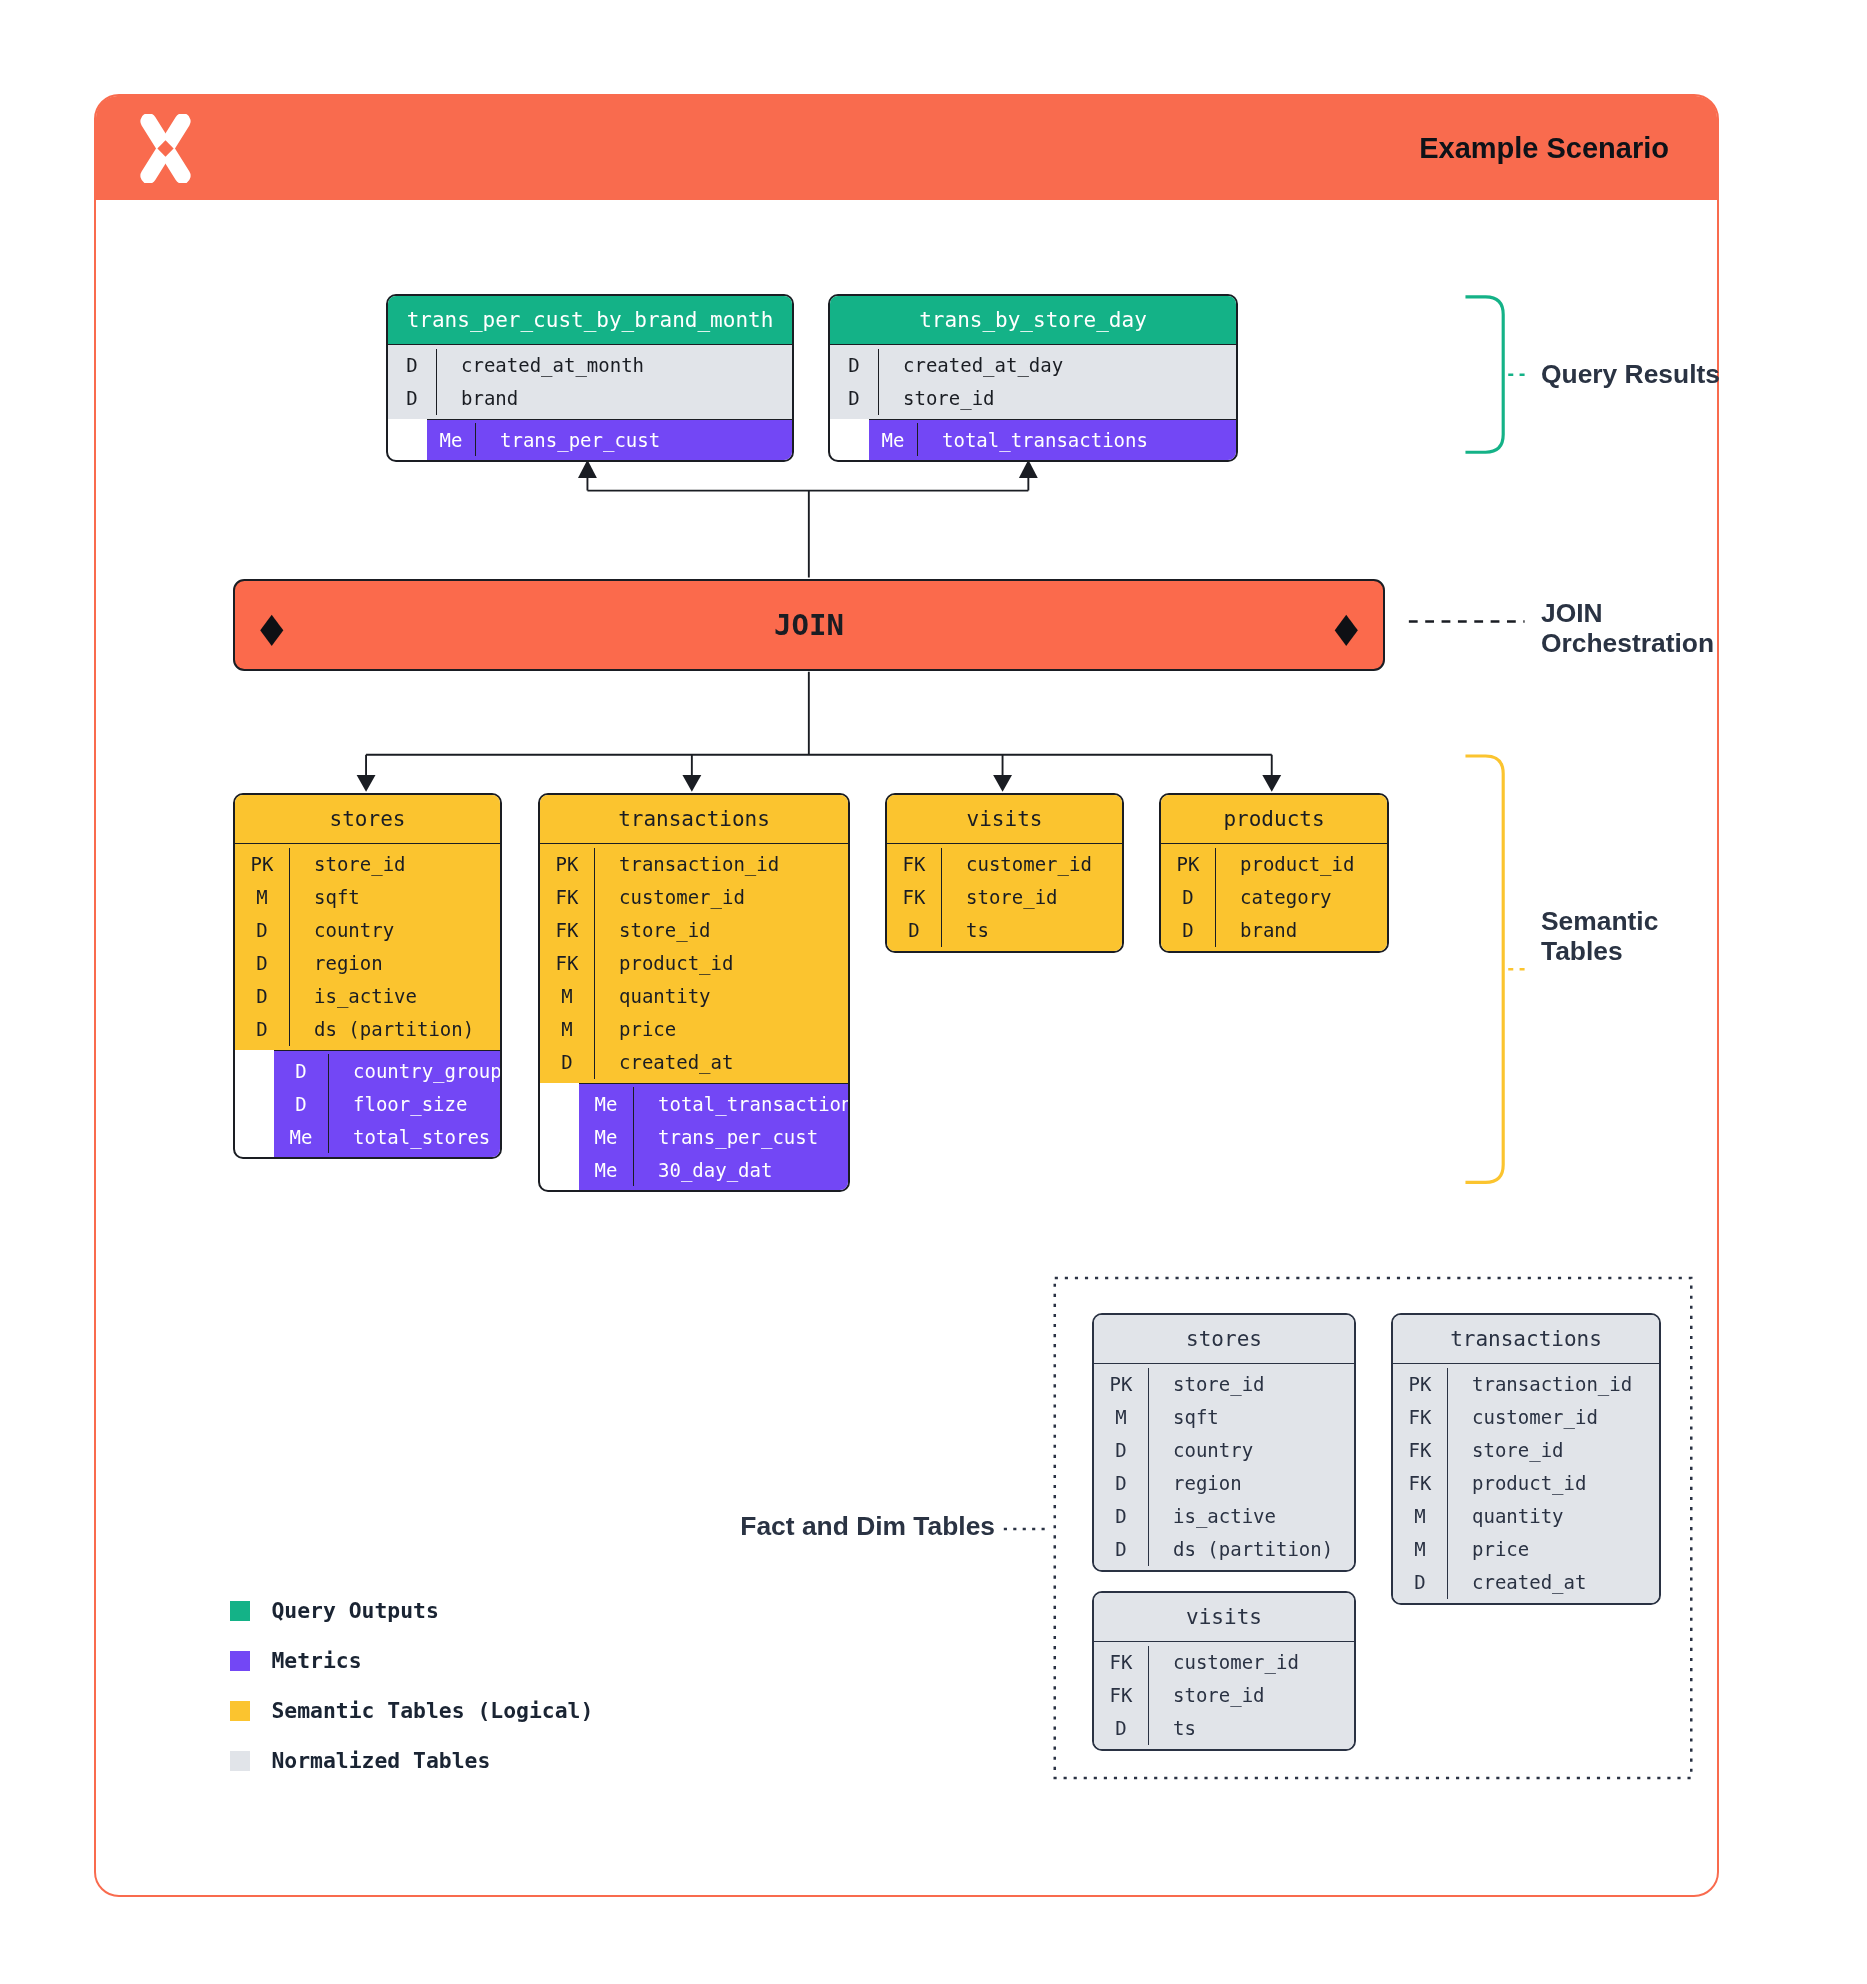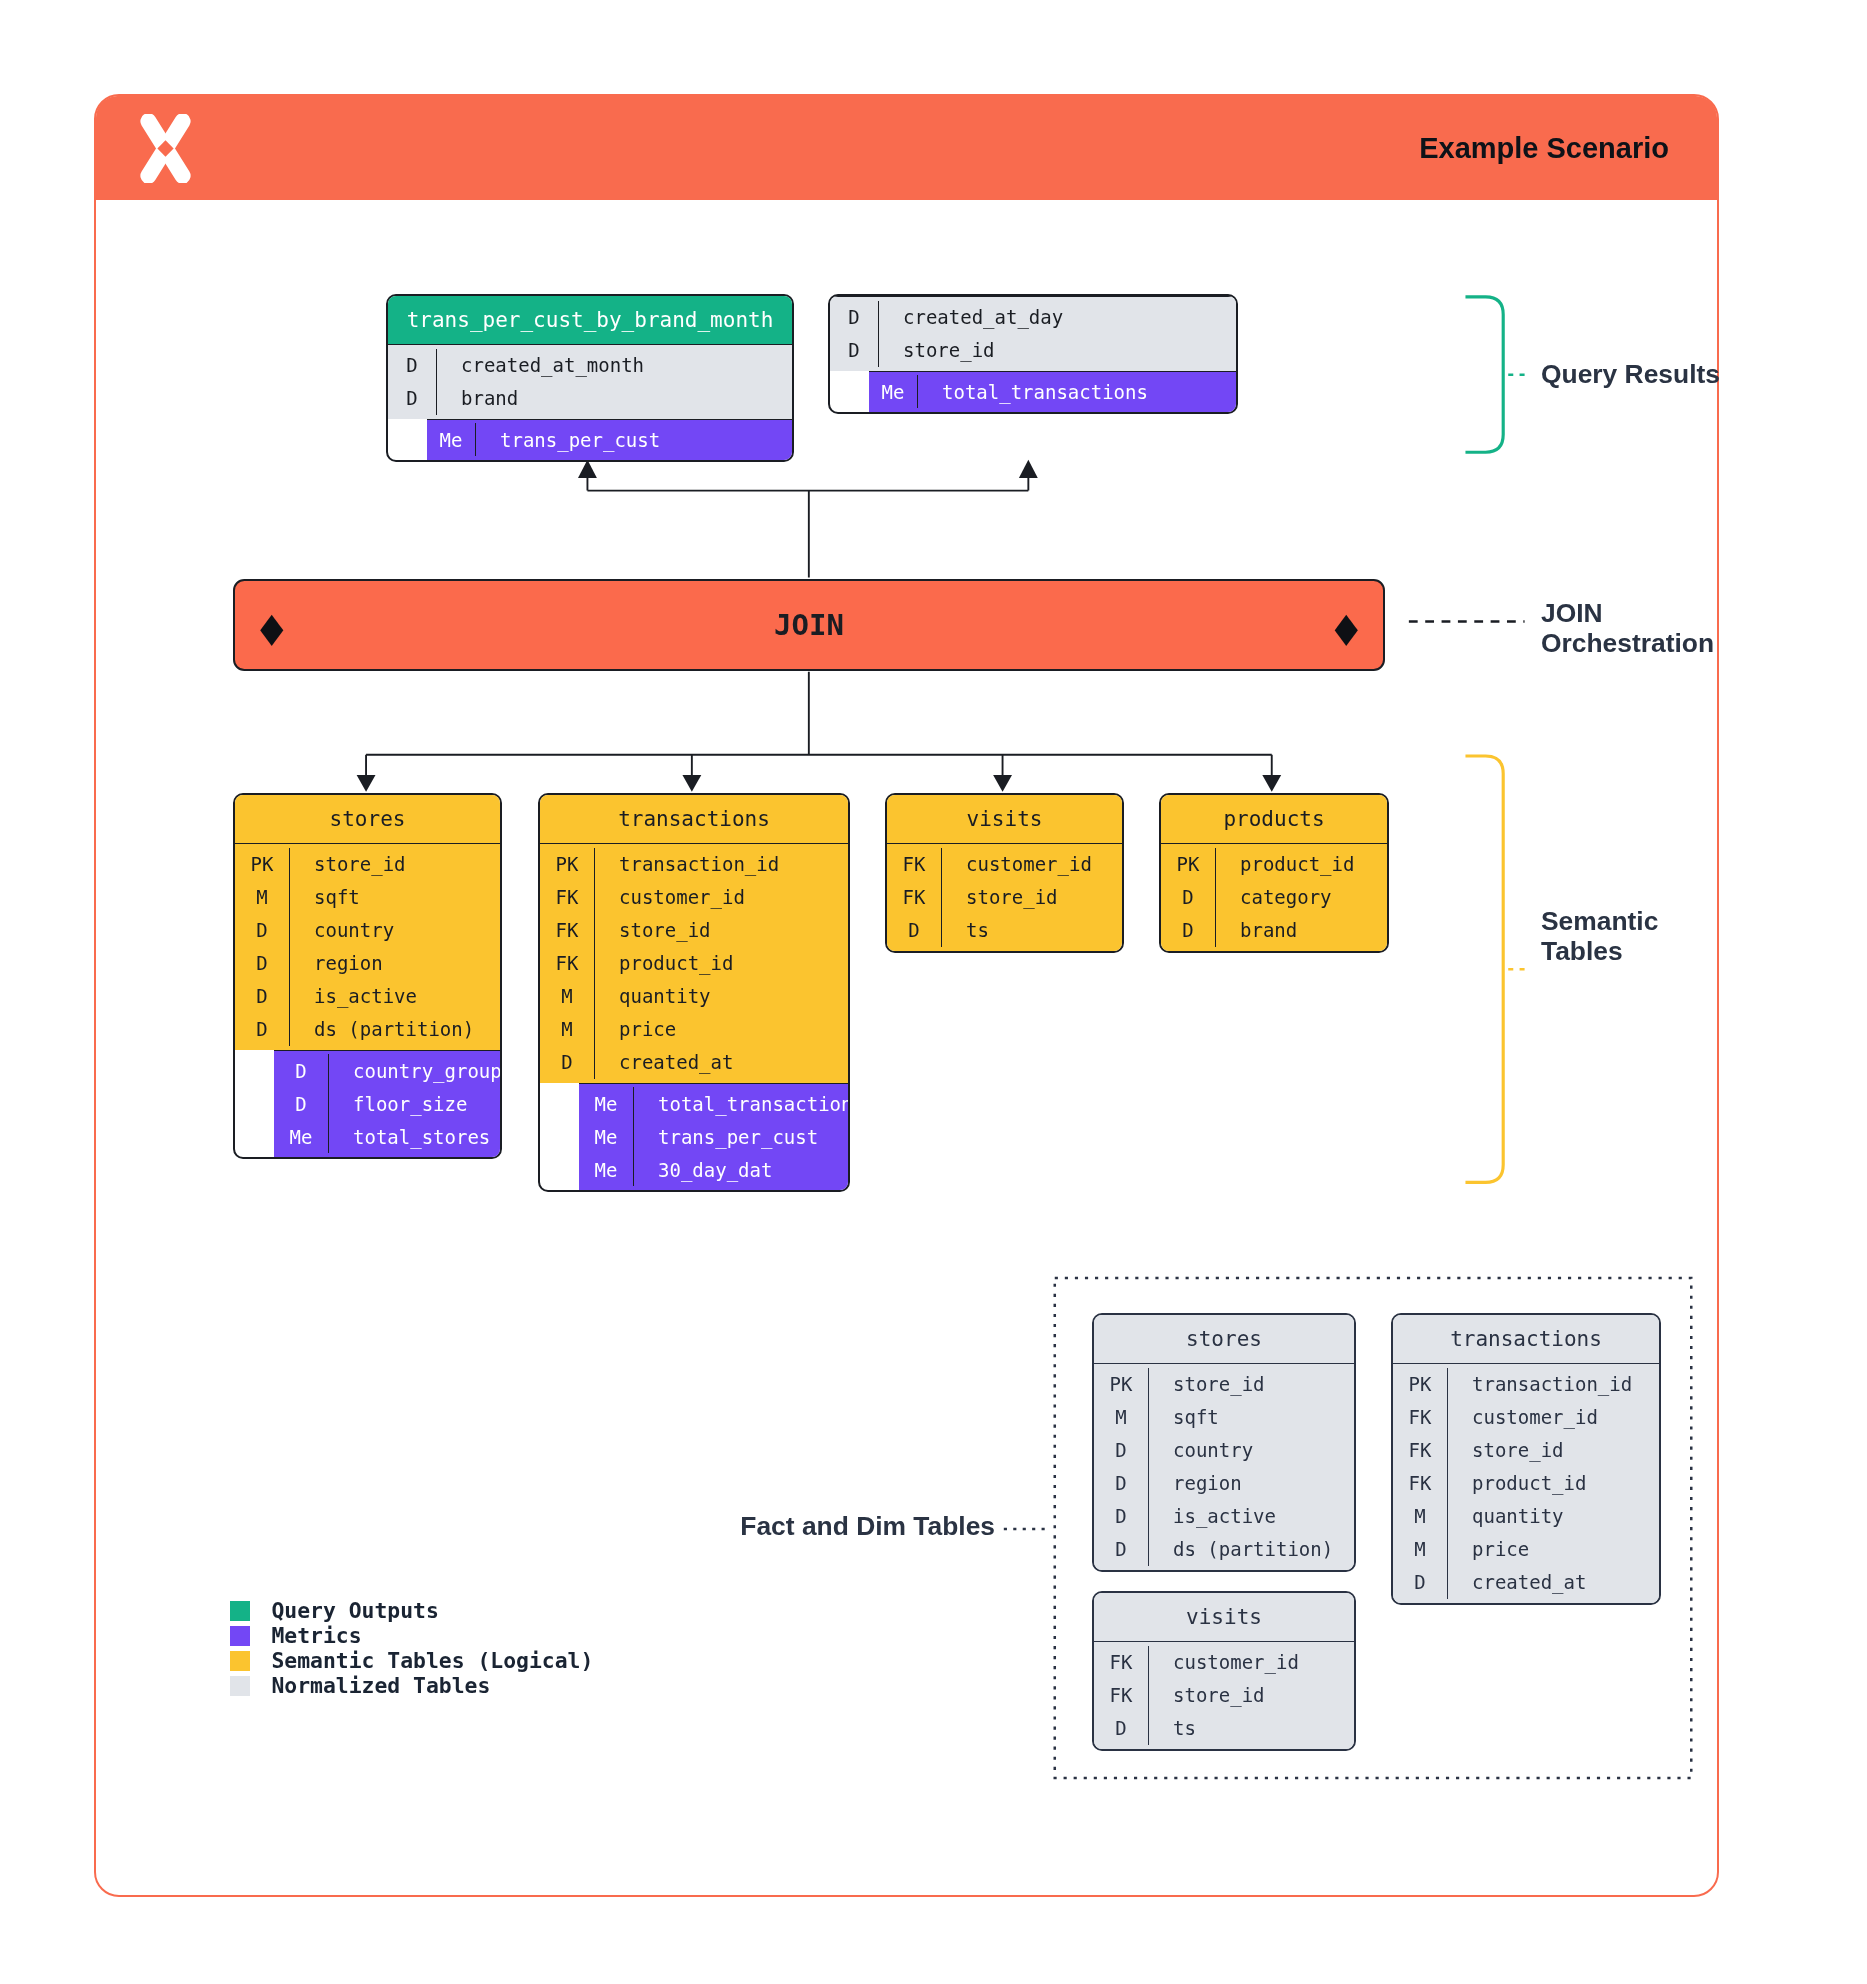--- a/index.html
+++ b/index.html
@@ -39,21 +39,21 @@
   
   .join{position:absolute;left:233px;top:579px;width:1152px;height:92px;background:#FB6A4C;
         border:2.5px solid #1A1D23;border-radius:11.3px;box-sizing:border-box;
         display:flex;align-items:center;justify-content:space-between;padding:0 25px;}
   .join-label{position:absolute;left:0;right:0;text-align:center;font-size:29px;font-weight:bold;color:#1A1D23;}
   .diamond{font-size:39px;color:#0E1014;transform:scaleY(1.35);line-height:1;}
   
   .ann{position:absolute;font-family:"Liberation Sans",sans-serif;font-weight:bold;
        color:#2A3343;font-size:26.4px;line-height:1.12;}
   
-  .legend{position:absolute;left:230px;top:1598px;display:flex;flex-direction:column;}
+  .legend{position:absolute;left:230px;top:1598px;display:flex;flex-direction:column;gap:25px;}
   .li{display:flex;align-items:center;gap:21.4px;font-size:21.4px;font-weight:bold;color:#1A2433;}
   .sw{width:20px;height:20px;flex:none;}
   .sw0{background:#14B287;} .sw1{background:#7347F5;} .sw2{background:#FBC42F;} .sw3{background:#E1E4E9;}
 </style>
 </head>
 <body>
 
 <div class="stage">
 
   <div class="card">
@@ -107,20 +107,21 @@
     </div>
     <div class="sec m">
       <div class="r">
           <span class="k">Me</span>
           <span class="v">trans_per_cust</span>
         </div>
     </div>
   </div>
 
   <div class="tbl g" style="left:828px;top:294px;width:406px;">
+    <div class="tt">trans_by_store_day</div>
     <div class="sec d">
       <div class="r">
           <span class="k">D</span>
           <span class="v">created_at_day</span>
         </div>
       <div class="r">
           <span class="k">D</span>
           <span class="v">store_id</span>
         </div>
     </div>

